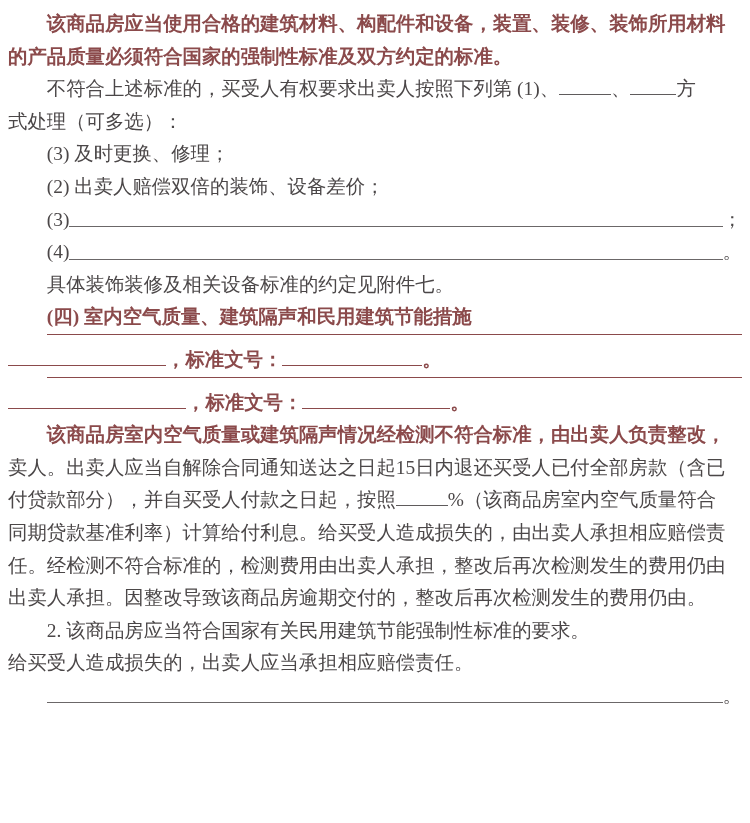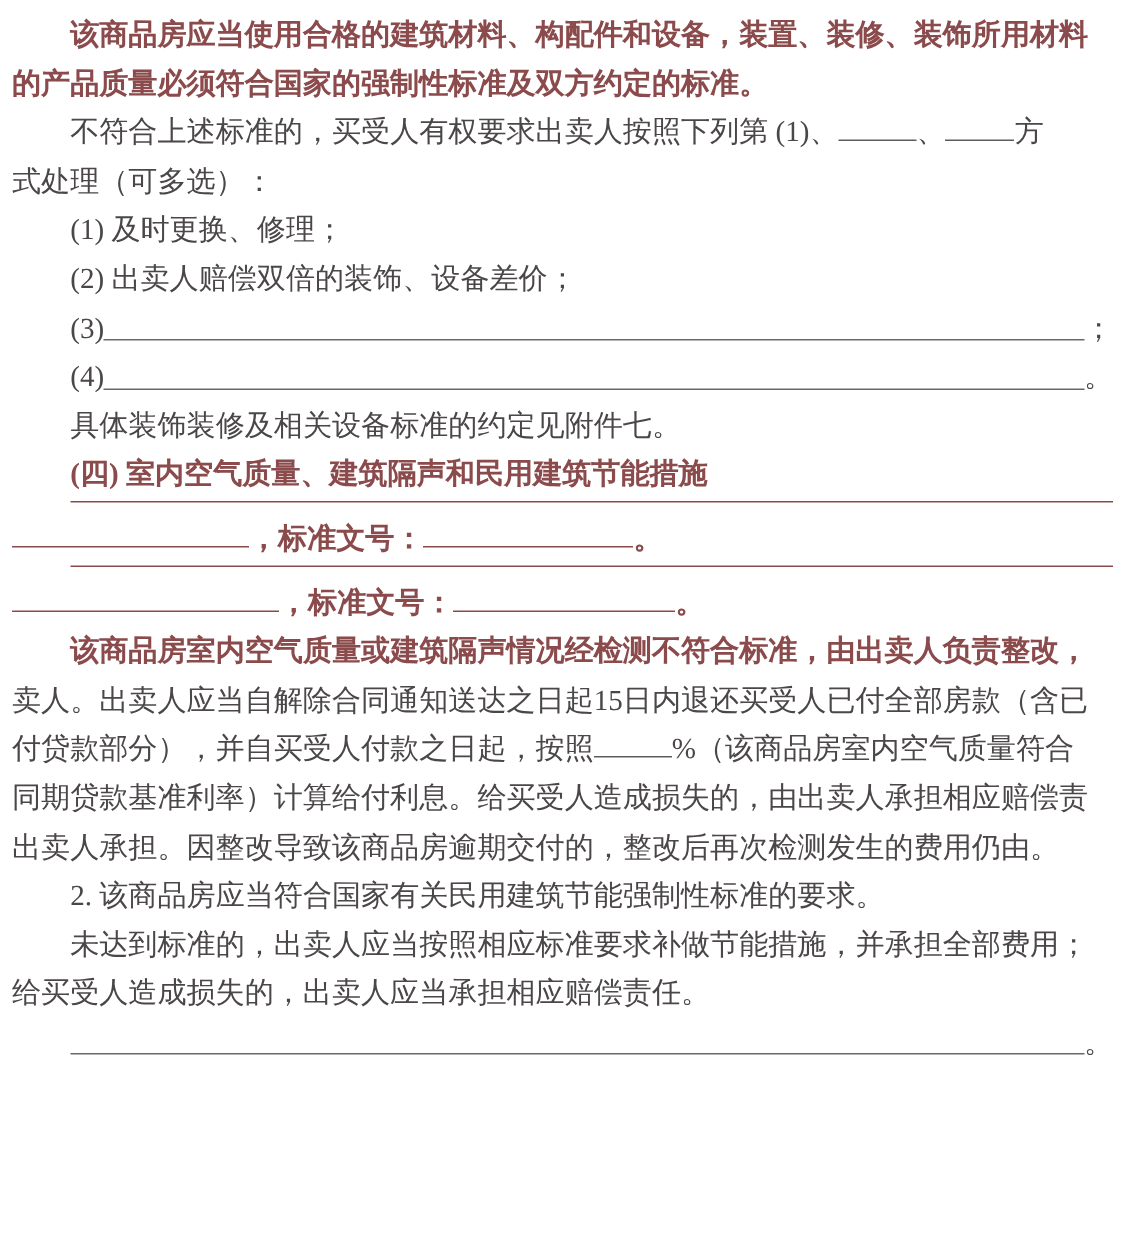--- a/index.html
+++ b/index.html
@@ -34,21 +34,21 @@
 </style>
 </head>
 <body>
 
 <div class="doc">
   <div>
       <div class="line indent"><span class="seg em">该商品房应当使用合格的建筑材料、构配件和设备，装置、装修、装饰所用材料</span></div>
       <div class="line"><span class="seg em">的产品质量必须符合国家的强制性标准及双方约定的标准。</span></div>
       <div class="line indent"><span class="seg n">不符合上述标准的，买受人有权要求出卖人按照下列第 (1)、</span><span class="blank n" style="width: 52px;"></span><span class="seg n">、</span><span class="blank n" style="width: 46px;"></span><span class="seg n">方</span></div>
       <div class="line"><span class="seg n">式处理（可多选）：</span></div>
-      <div class="line indent"><span class="seg n">(1) 及时更换、修理；</span></div>
+      <div class="line indent"><span class="seg n">(3) 及时更换、修理；</span></div>
       <div class="line indent"><span class="seg n">(2) 出卖人赔偿双倍的装饰、设备差价；</span></div>
       <div class="line row indent">
         <span class="seg n">(3) </span>
         <span class="blank-fill n"></span>
         <span class="seg n">；</span>
       </div>
       <div class="line row indent">
         <span class="seg n">(4) </span>
         <span class="blank-fill n"></span>
         <span class="seg n">。</span>
@@ -60,22 +60,22 @@
       </div>
       <div class="line"><span class="blank em" style="width: 158px;"></span><span class="seg em">，标准文号：</span><span class="blank em" style="width: 140px;"></span><span class="seg em">。</span></div>
       <div class="line row indent">
         <span class="blank-fill em"></span>
       </div>
       <div class="line"><span class="blank em" style="width: 178px;"></span><span class="seg em">，标准文号：</span><span class="blank em" style="width: 148px;"></span><span class="seg em">。</span></div>
       <div class="line indent"><span class="seg em">该商品房室内空气质量或建筑隔声情况经检测不符合标准，由出卖人负责整改，</span></div>
       <div class="line"><span class="seg n">卖人。出卖人应当自解除合同通知送达之日起15日内退还买受人已付全部房款（含已</span></div>
       <div class="line"><span class="seg n">付贷款部分），并自买受人付款之日起，按照</span><span class="blank n" style="width: 52px;"></span><span class="seg n">%（该商品房室内空气质量符合</span></div>
       <div class="line"><span class="seg n">同期贷款基准利率）计算给付利息。给买受人造成损失的，由出卖人承担相应赔偿责</span></div>
+      <div class="line"><span class="seg n">任。经检测不符合标准的，检测费用由出卖人承担，整改后再次检测发生的费用仍由</span></div>
       <div class="line"><span class="seg n">出卖人承担。因整改导致该商品房逾期交付的，整改后再次检测发生的费用仍由。</span></div>
       <div class="line indent"><span class="seg n">2. 该商品房应当符合国家有关民用建筑节能强制性标准的要求。</span></div>
-      <div class="line indent"><span class="seg n">未达到标准的，出卖人应当按照相应标准要求补做节能措施，并承担全部费用；</span></div>
       <div class="line"><span class="seg n">给买受人造成损失的，出卖人应当承担相应赔偿责任。</span></div>
       <div class="line row indent">
         <span class="blank-fill n"></span>
         <span class="seg n">。</span>
       </div>
     </div>
 </div>
 
 </body></html>

